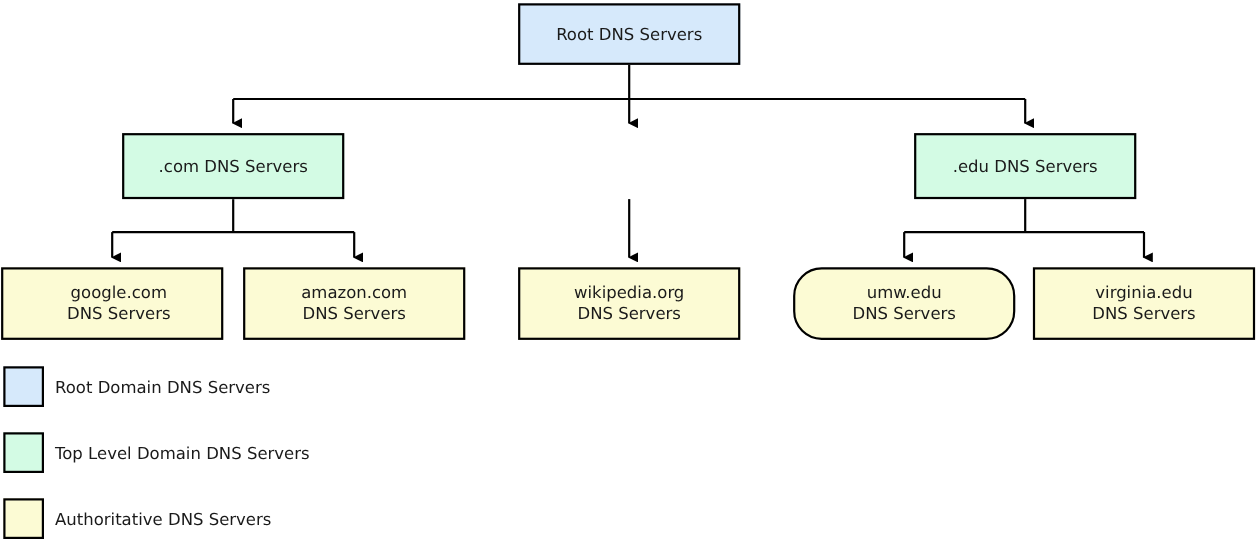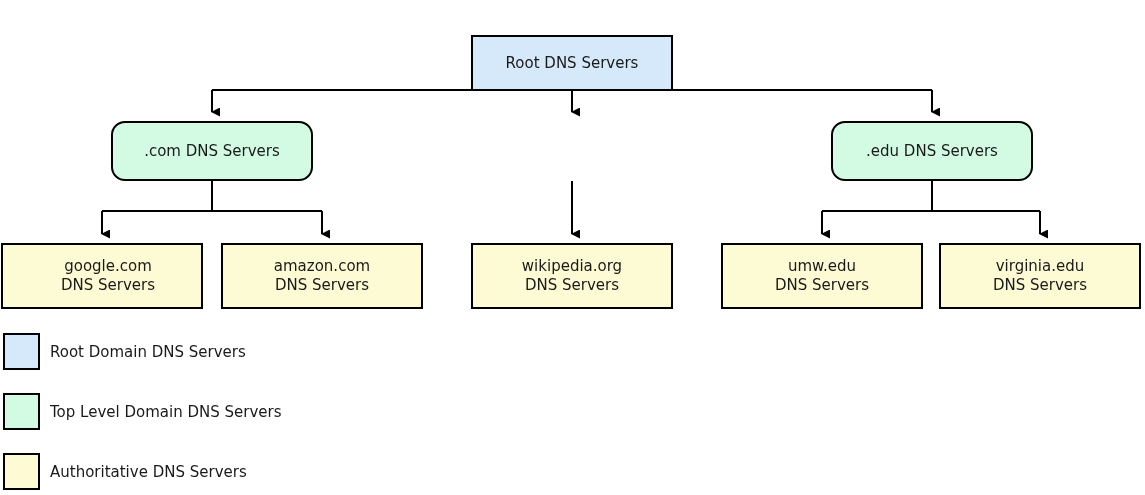--- a/index.html
+++ b/index.html
@@ -33,22 +33,22 @@
     border: 2px solid #000000;
     display: flex;
     align-items: center;
     justify-content: center;
     text-align: center;
     color: #1a1a1a;
     font-size: 15px;
     line-height: 19px;
     white-space: pre-line;
   }
-  .node.root-level   { background: #d6e9fb; margin-top: 32px; }
-  .node.tld-level    { background: #d3fbe4; border-radius: 14px; }
+  .node.root-level   { background: #d6e9fb; }
+  .node.tld-level    { background: #d3fbe4; }
   .node.auth-level   { background: #fcfbd4; }
 
   .legend {
     position: absolute;
     left: 0;
     top: 325px;
     width: 1145px;
     height: 170px;
   }
   .legend-row {
@@ -131,21 +131,21 @@
 DNS Servers</span>
   </div>
   <div class="node auth-level" style="left:221px; top:243px; width:202px; height:66px;text-align:center;">
     <span>amazon.com
 DNS Servers</span>
   </div>
   <div class="node auth-level" style="left:471px; top:243px; width:202px; height:66px;">
     <span>wikipedia.org
 DNS Servers</span>
   </div>
-  <div class="node auth-level" style="left:721px; top:243px; width:202px; height:66px;">
+  <div class="node auth-level" style="left:721px; top:243px; width:202px; height:66px;border-radius:26px;">
     <span>umw.edu
 DNS Servers</span>
   </div>
   <div class="node auth-level" style="left:939px; top:243px; width:202px; height:66px;">
     <span>virginia.edu
 DNS Servers</span>
   </div>
 
   <div class="legend">
     <div class="legend-row" style="top:8px;">

